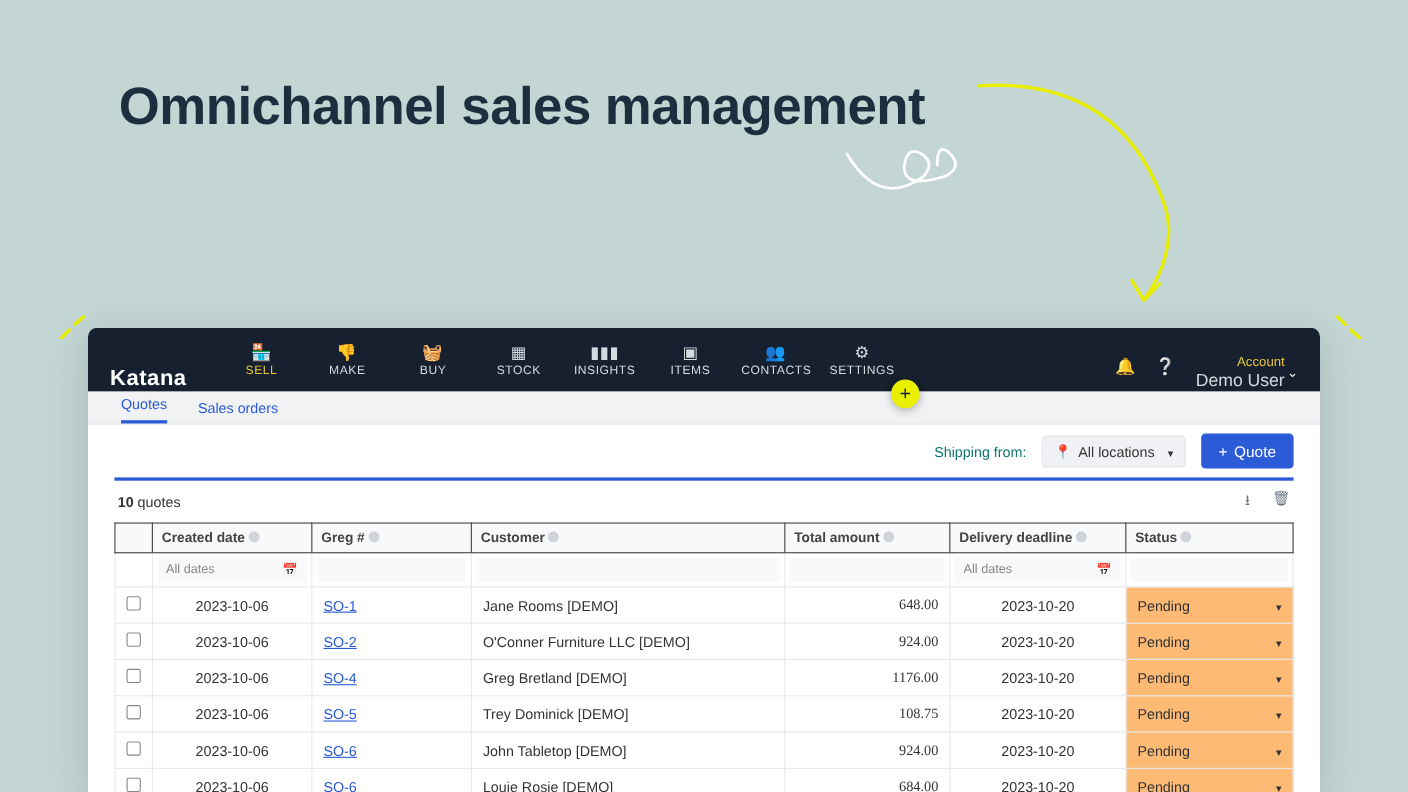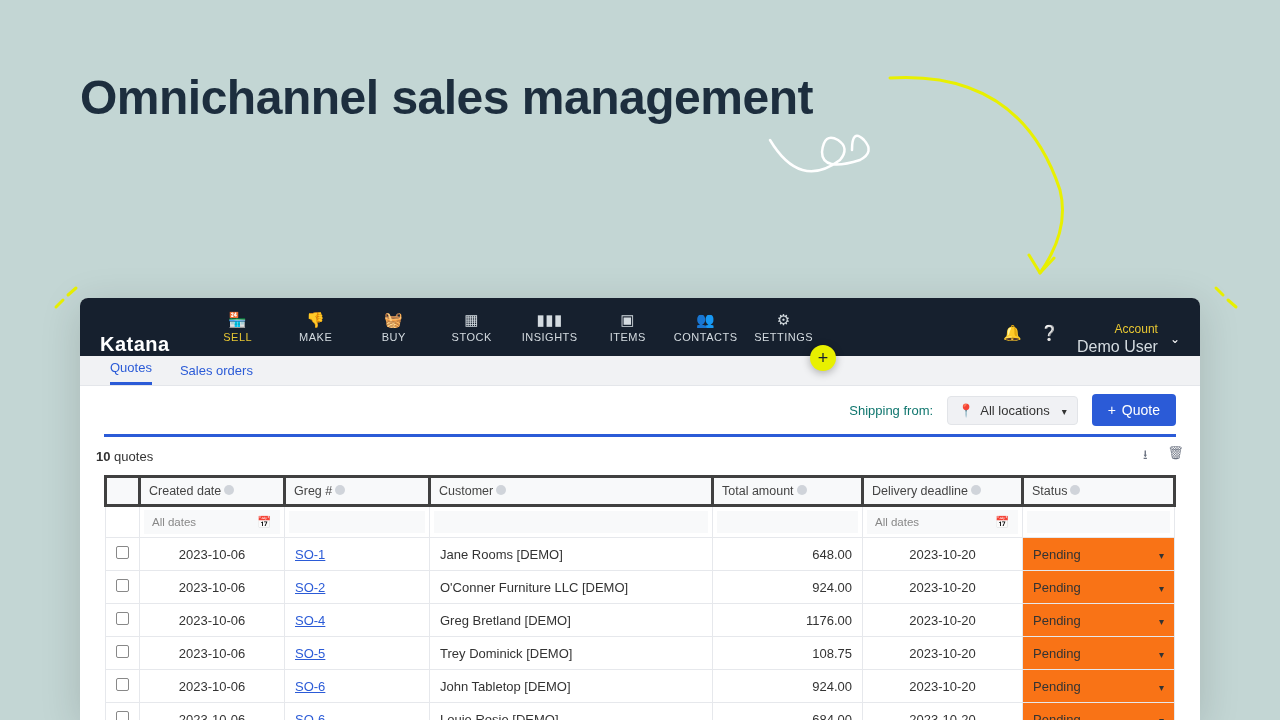--- a/index.html
+++ b/index.html
@@ -13,20 +13,21 @@
 .hero {
   padding: 70px 80px 30px 80px;
   color: #16202e;
 }
 .hero-title {
   font-size: 48px;
   font-weight: 700;
   color: #1d2e3e;
   letter-spacing: -0.5px;
   margin-bottom: 16px;
+  margin-left: 28px;
 }
 .hero-sub {
   font-size: 19px;
   line-height: 1.45;
   color: #445a67;
   max-width: 650px;
 }
 .arrow-deco {
   position: absolute;
   top: 60px; left: 740px;
@@ -85,21 +86,21 @@
 .nav-label { }
 .topbar-right {
   margin-left: auto;
   display: flex;
   align-items: center;
   gap: 18px;
 }
 .account-block {
   display: flex;
   align-items: center;
-  gap: 12px;
+  gap: 2px;
   color: #e8c732;
   font-size: 12px;
   margin-top: 13px;
 }
 .account-text { text-align: right; line-height: 1.2; }
 .account-text .sub { color: #d4dbe0; font-size: 16px; }
 .fab {
   position: absolute;
   top: 47px; left: 730px;
   width: 26px; height: 26px;
@@ -160,38 +161,38 @@
   display: flex; align-items: center; gap: 6px;
   cursor: pointer;
 }
 .blue-bar {
   height: 3px; background: #2b5bd7;
   margin: 0 24px;
 }
 .count-row {
   display: flex;
   align-items: center;
-  padding: 8px 16px;
+  padding: 8px 27px;
 }
 .count-text { font-size: 13px; color: #333; }
 .count-text b { font-weight: 700; }
 .icon-actions { margin-left: auto; display: flex; gap: 20px; color: #6b7280; }
 .table-wrap {
   padding: 0 24px;
 }
 table {
   width: 100%;
   border-collapse: collapse;
   font-size: 13px;
 }
 thead th {
   background: #f8f9fa;
-  border: 3px solid #404040;
+  border: 1px solid #404040;
   text-align: left;
-  font-weight: 400;
+  font-weight: 700;
   color: #444;
   padding: 6px 8px;
   font-size: 12.5px;
 }
 thead th .info-dot {
   display: inline-block;
   width: 10px; height: 10px;
   border-radius: 50%;
   background: #d0d4da;
   margin-left: 3px;
@@ -217,24 +218,24 @@
   vertical-align: middle;
 }
 tbody .chk { width: 26px; text-align: center; }
 .chk-box {
   width: 13px; height: 13px;
   border: 1.3px solid #888;
   border-radius: 2px;
   display: inline-block;
 }
 .order-link { color: #2b5bd7; text-decoration: underline; cursor: pointer; }
-.amt { text-align: right; }
+.amt { text-align: right; font-family: Liberation Serif, serif; }
 .date-c { text-align: center; }
 .status-cell {
-  background: #f97316;
+  background: #fdba74;
   padding: 0;
 }
 .status-inner {
   display: flex;
   align-items: center;
   justify-content: space-between;
   padding: 8px 10px;
 }
 .chev-down::after { content: '▾'; font-size: 10px; margin-left: 6px; }
 .col-created { width: 145px; }

